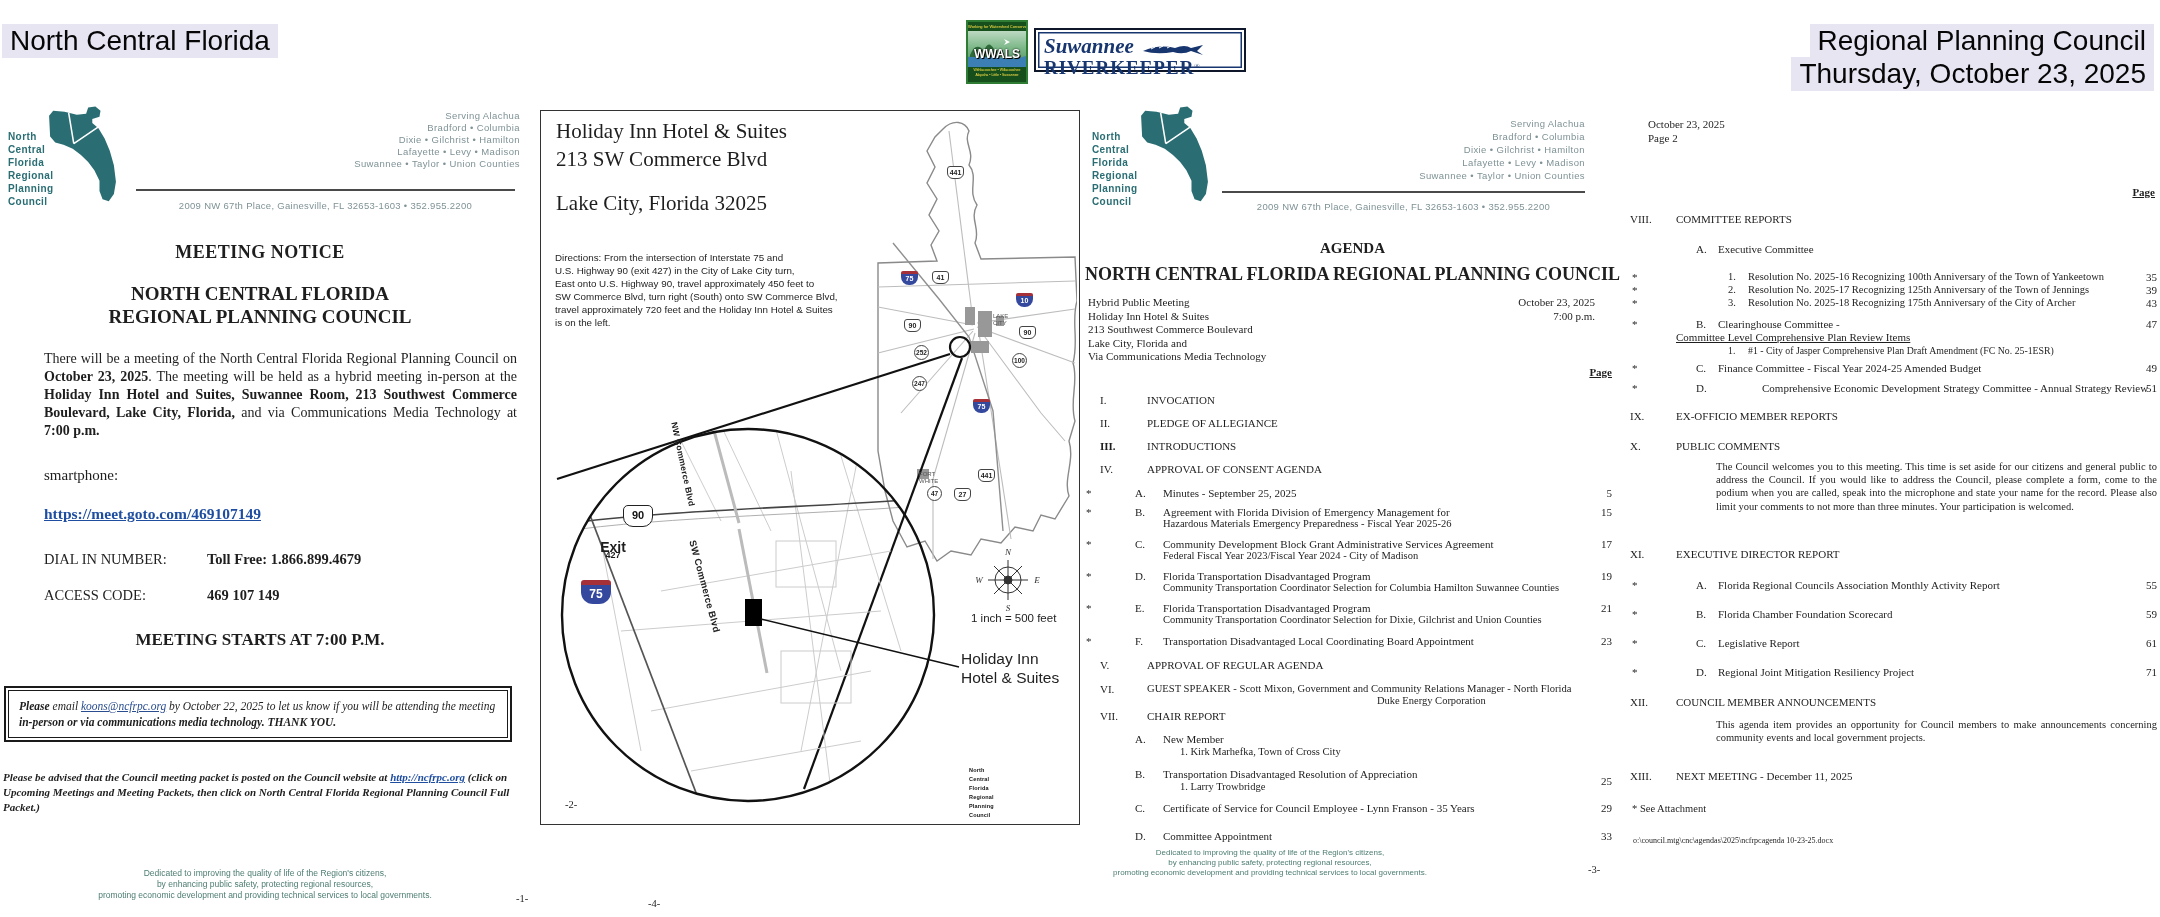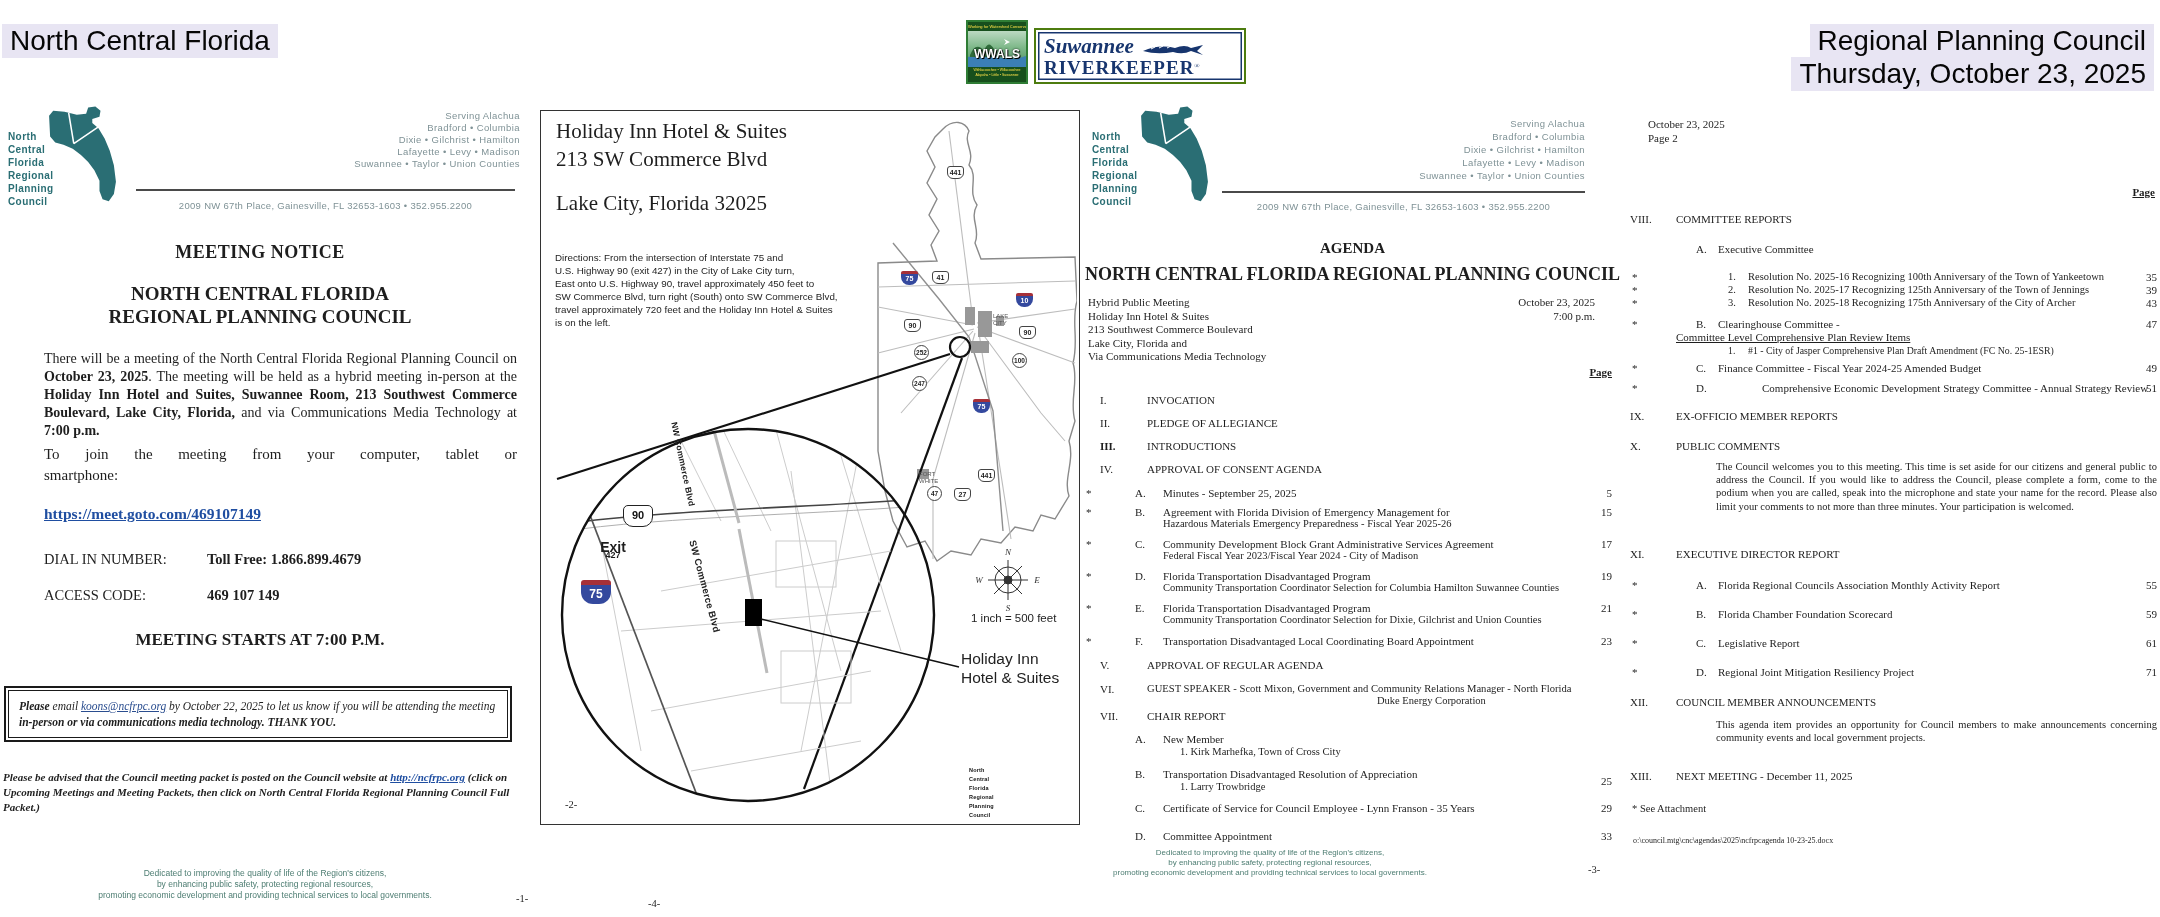--- a/index.html
+++ b/index.html
@@ -47,21 +47,21 @@
         <path d="M36 8 l6 3 l-6 3 l2 -3 Z" fill="#ffffff"></path>
       </svg>
       <div style="position:absolute;left:0;top:16px;width:58px;text-align:center;font:800 12px 'Liberation Sans',sans-serif;color:#fff;text-shadow:0 0 2px #000,1px 1px 0 #000;">WWALS</div>
     </div>
     <div style="height:15px;background:#174f1c;text-align:center;">
       <div style="font:3.5px 'Liberation Sans',sans-serif;color:#ffe24a;line-height:6px;white-space:nowrap;">Withlacoochee • Willacoochee</div>
       <div style="font:3.5px 'Liberation Sans',sans-serif;color:#ffe24a;line-height:5px;white-space:nowrap;">Alapaha • Little • Suwannee</div>
     </div>
   </div>
 
-  <div style="position:absolute;left:1034px;top:28px;width:212px;height:56px;background:#fff;border:2px solid #4d7c0f;box-shadow:inset 0 0 0 2px #fff,inset 0 0 0 3.5px #17356e;box-sizing:border-box;padding:4px 8px 0 8px;">
+  <div style="position:absolute;left:1034px;top:28px;width:212px;height:44px;background:#fff;border:2px solid #0f172a;box-shadow:inset 0 0 0 2px #fff,inset 0 0 0 3.5px #17356e;box-sizing:border-box;padding:4px 8px 0 8px;">
     <div style="white-space:nowrap;">
       <span style="font:bold italic 21px 'Liberation Serif',serif;color:#17356e;">Suwannee</span>
       <svg width="66" height="15" viewBox="0 0 66 15" style="vertical-align:middle;margin-left:3px;">
         <path d="M2 9 Q18 2 34 6 Q44 2 50 6 L62 3 L56 9 L62 13 L50 9 Q42 13 32 10 Q16 13 2 9 Z" fill="#17356e"></path>
         <path d="M10 7 L14 5 M18 6 L22 4 M26 6 L30 4" stroke="#ffffff" stroke-width="1" fill="none"></path>
       </svg>
     </div>
     <div style="white-space:nowrap;margin-top:-2px;">
       <span style="font:bold 19px 'Liberation Serif',serif;color:#17356e;letter-spacing:1px;">RIVERKEEPER</span><span style="font:7px 'Liberation Serif',serif;color:#17356e;vertical-align:super;">®</span>
     </div>
@@ -84,21 +84,20 @@
   <span class="serv" style="left:270px;top:158px;">Suwannee • Taylor • Union Counties</span>
   <div style="position:absolute;left:136px;top:189px;width:379px;height:1.5px;background:#4a4a4a;"></div>
   <span class="sa gray" style="left:136px;top:200px;width:379px;text-align:center;font-size:9.5px;letter-spacing:.3px;">2009 NW 67th Place, Gainesville, FL 32653-1603 • 352.955.2200</span>
 
   <span class="t b ctr" style="left:20px;top:242px;width:480px;font-size:18px;letter-spacing:.5px;">MEETING NOTICE</span>
   <span class="t b ctr" style="left:20px;top:283px;width:480px;font-size:19px;">NORTH CENTRAL FLORIDA</span>
   <span class="t b ctr" style="left:20px;top:306px;width:480px;font-size:19px;">REGIONAL PLANNING COUNCIL</span>
 
   <div class="t" style="left:44px;top:350px;width:473px;font-size:14px;line-height:18px;text-align:justify;white-space:normal;"><span>There will be a meeting of the North Central Florida Regional Planning Council on </span><b>October 23, 2025</b><span>.  The meeting will be held as a hybrid meeting in-person at the </span><b>Holiday Inn Hotel and Suites, Suwannee Room, 213 Southwest Commerce Boulevard, Lake City, Florida,</b><span> and via Communications Media Technology at </span><b>7:00 p.m.</b></div>
 
-  <span class="t" style="left:44px;top:446px;width:473px;font-size:15px;text-align:justify;text-align-last:justify;">To join the meeting from your computer, tablet or</span>
   <span class="t" style="left:44px;top:467px;font-size:15px;">smartphone:</span>
 
   <a class="t b link" style="left:44px;top:505px;font-size:15.5px;" href="#">https://meet.goto.com/469107149</a>
 
   <span class="t" style="left:44px;top:551px;font-size:14.5px;">DIAL IN NUMBER:</span>
   <span class="t b" style="left:207px;top:551px;font-size:14.5px;">Toll Free: 1.866.899.4679</span>
   <span class="t" style="left:44px;top:587px;font-size:14.5px;">ACCESS CODE:</span>
   <span class="t b" style="left:207px;top:587px;font-size:14.5px;">469 107 149</span>
 
   <span class="t b ctr" style="left:20px;top:630px;width:480px;font-size:17px;">MEETING STARTS AT 7:00 P.M.</span>

